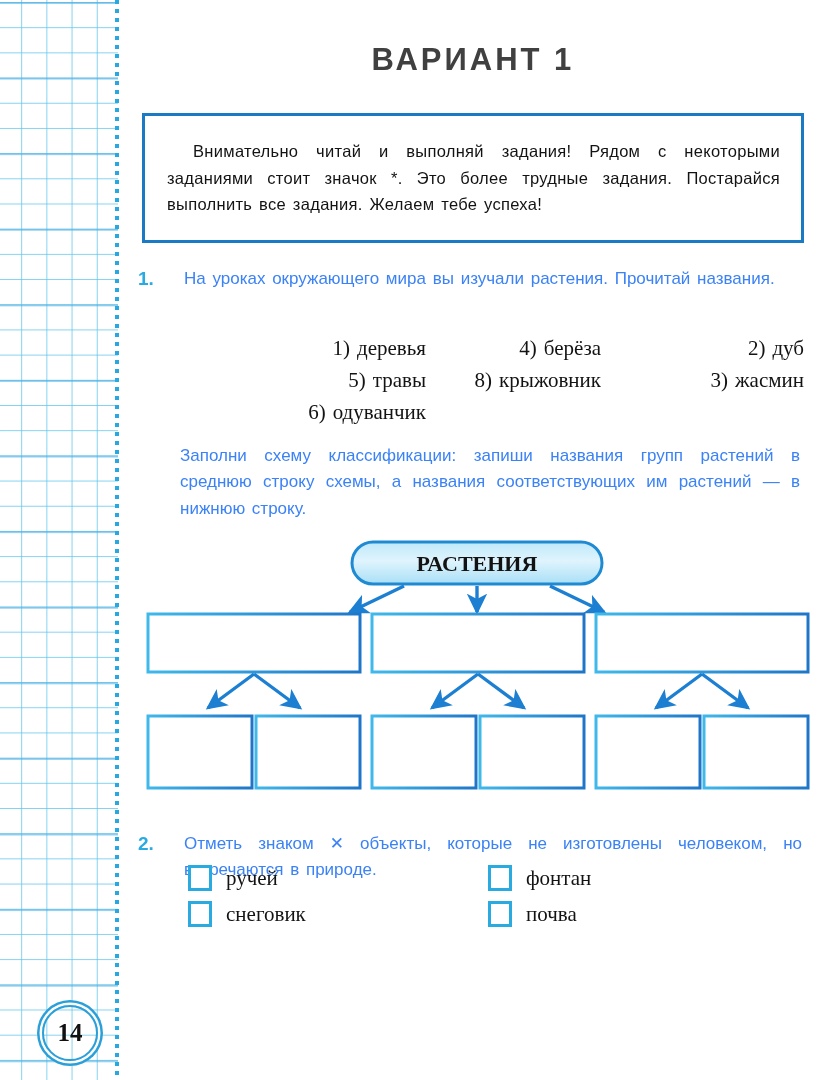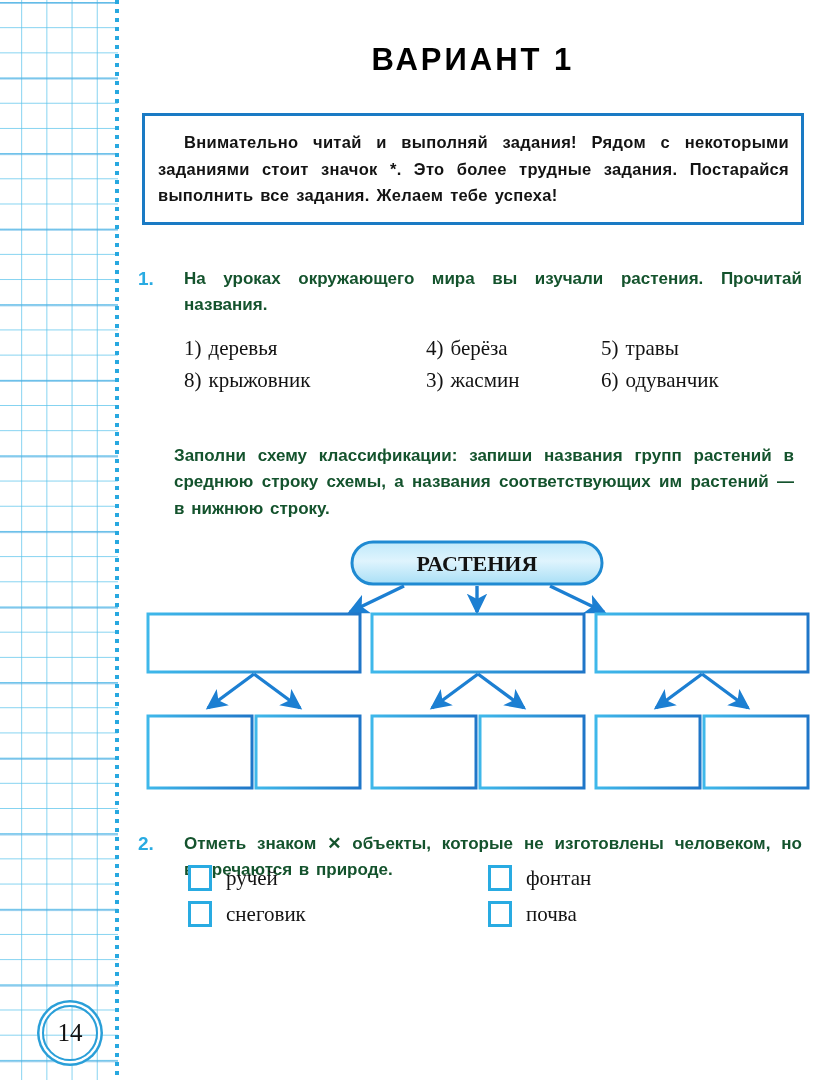--- a/index.html
+++ b/index.html
@@ -55,21 +55,21 @@
     width: 56px;
     height: 56px;
     border-radius: 50%;
     border: 2.5px solid #2a9fd8;
     box-shadow: 0 0 0 2.5px #ffffff, 0 0 0 5px #2a9fd8;
     background: transparent;
     display: flex;
     align-items: center;
     justify-content: center;
     font-family: "Liberation Serif", serif;
-    font-weight: normal;
+    font-weight: bold;
     font-size: 25px;
     color: #111111;
     box-sizing: border-box;
   }
 
   
   .content {
     position: absolute;
     left: 136px;
     top: 0;
@@ -78,86 +78,85 @@
   }
 
   .variant-title {
     position: absolute;
     left: 0; top: 42px;
     width: 674px;
     text-align: center;
     font-size: 31px;
     font-weight: bold;
     letter-spacing: 3px;
-    color: #000000;
+    color: #404040;
   }
 
   
   .instruction-box {
     position: absolute;
     left: 6px;
     top: 113px;
     width: 662px;
     box-sizing: border-box;
     border: 3px solid #1a7ac4;
     padding: 13px 12px 13px 13px;
   }
   .instruction-box p {
-    margin: 0;
+    margin: 9px;
     font-size: 16.5px;
-    font-weight: bold;
+    font-weight: normal;
     line-height: 1.62;
     color: #131313;
     text-align: justify;
     text-align-last: left;
     text-indent: 26px;
     letter-spacing: 0.3px;
     word-spacing: 2px;
   }
 
   
   .task-num {
     position: absolute;
     font-size: 19px;
     font-weight: bold;
     color: #29abe2;
   }
   .task-text {
     position: absolute;
     font-size: 17px;
     line-height: 1.55;
-    color: #14532d;
+    color: #3b82f6;
     text-align: justify;
     text-align-last: left;
     word-spacing: 2px;
-    font-weight: bold;
   }
 
   
   #task1-num { left: 2px;  top: 268px; }
   #task1-text{ left: 48px; top: 266px; width: 618px; }
 
   
   .plant-list {
     position: absolute;
     left: 48px;
     top: 336px;
     width: 620px;
     display: grid;
     grid-template-columns: 242px 175px 1fr;
     row-gap: 7px;
     font-family: "Liberation Serif", serif;
     font-size: 21px;
     color: #131313;
   }
-  .plant-item { white-space: nowrap; }
+  .plant-item { white-space: nowrap; text-align: right; }
   .plant-item .pnum { margin-right: 7px; }
 
   
-  #task1-sub { left: 38px; top: 443px; width: 620px; }
+  #task1-sub { left: 44px; top: 443px; width: 620px; }
 
   
   .diagram {
     position: absolute;
     left: 0px;
     top: 538px;
     width: 674px;
     height: 270px;
     text-align: center;
   }
@@ -213,20 +212,21 @@
       <p>Внимательно  читай  и  выполняй  задания!  Рядом  с  некоторыми  заданиями  стоит  значок  *.  Это  более  трудные  задания.  Постарайся  выполнить  все  задания.  Желаем  тебе  успеха!</p>
     </div>
 
     <div class="task-num" id="task1-num">1.</div>
     <div class="task-text" id="task1-text">На  уроках  окружающего  мира  вы  изучали  растения.  Прочитай  названия.</div>
 
     <div class="plant-list">
       <div class="plant-item"><span class="pnum">1)</span><span>деревья</span></div>
       <div class="plant-item"><span class="pnum">4)</span><span>берёза</span></div>
 
+      <div class="plant-item"><span class="pnum">2)</span><span>дуб</span></div>
       <div class="plant-item"><span class="pnum">5)</span><span>травы</span></div>
       <div class="plant-item"><span class="pnum">8)</span><span>крыжовник</span></div>
 
       <div class="plant-item"><span class="pnum">3)</span><span>жасмин</span></div>
       <div class="plant-item"><span class="pnum">6)</span><span>одуванчик</span></div>
     </div>
 
     <div class="task-text" id="task1-sub">Заполни  схему  классификации:  запиши  названия  групп  растений  в  среднюю  строку  схемы,  а  названия  соответствующих  им  растений  —  в  нижнюю  строку.</div>
 
     <div class="diagram">

